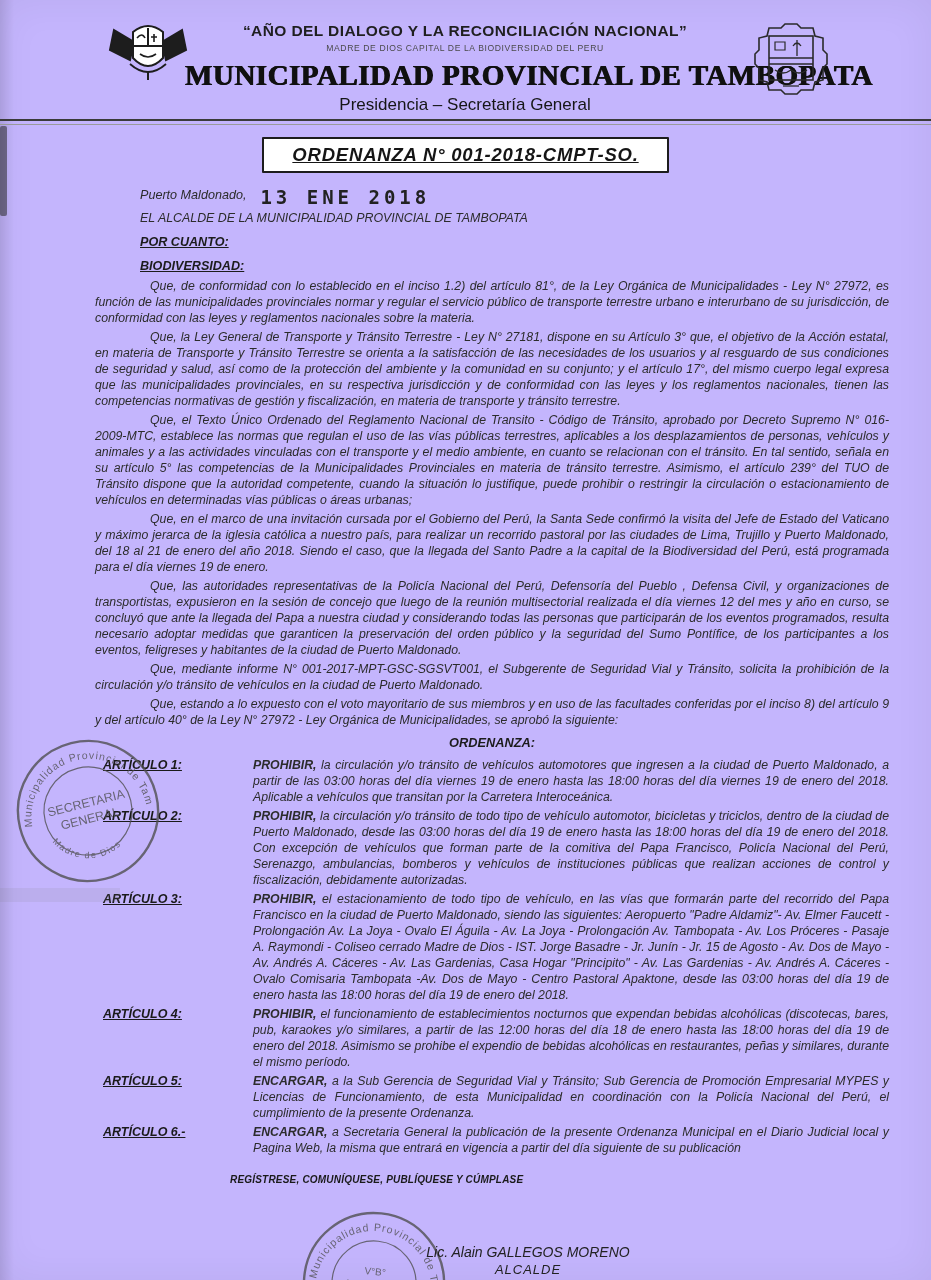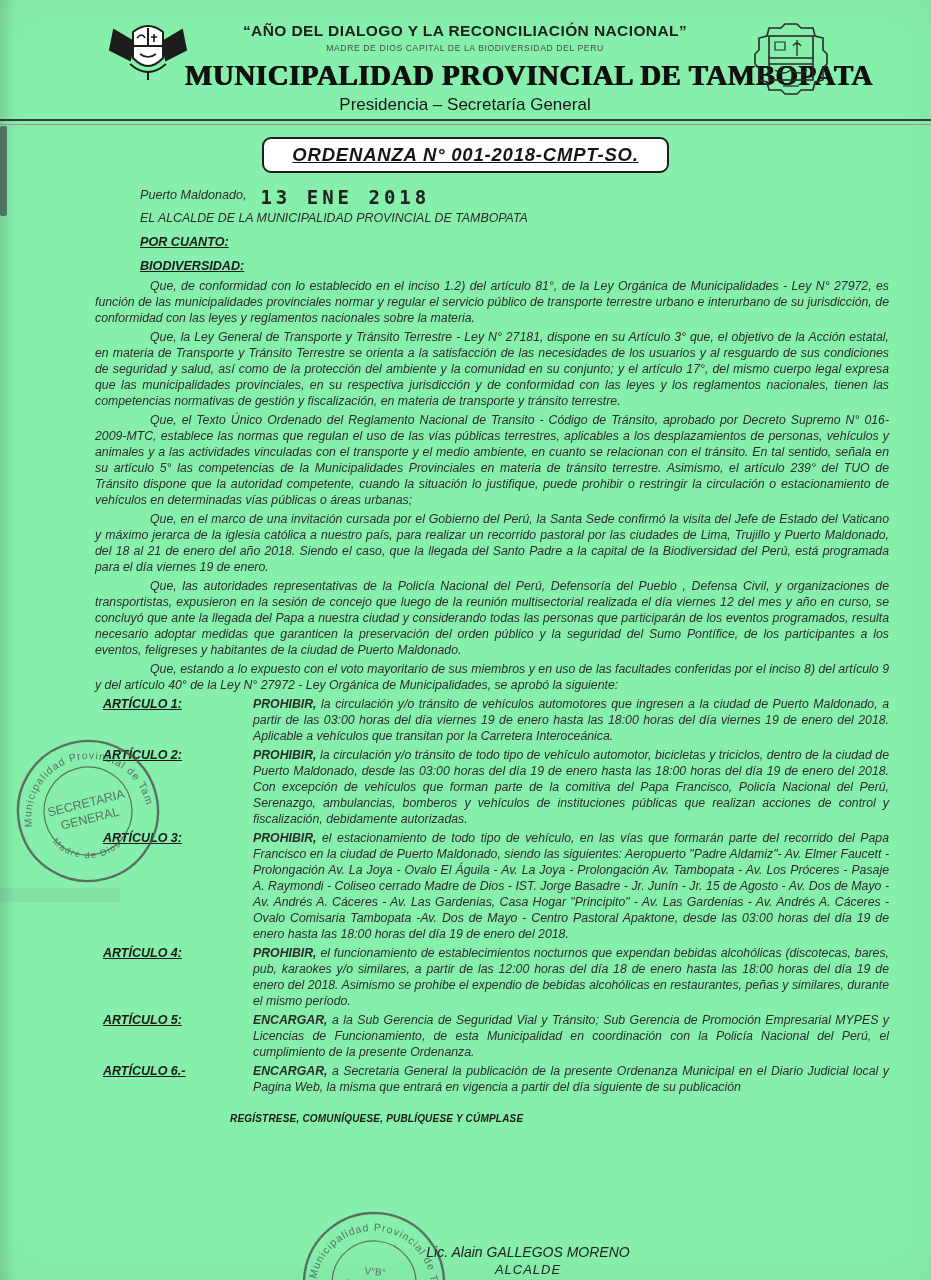--- a/index.html
+++ b/index.html
@@ -1,20 +1,20 @@
 <!DOCTYPE html>
 <html lang="es"><head>
 <meta charset="utf-8">
 <style>
   html,body{margin:0;padding:0;background:#e8e8e6;}
   .page{
     position:relative;
     width:931px;height:1280px;
     margin:0 auto;
-    background:#86efac;
+    background:#c4b5fd;
     overflow:hidden;
     font-family:"Liberation Sans",sans-serif;
     color:#2e2e2e;
     box-shadow:inset 0 0 40px rgba(0,0,0,.06);
   }
   
   .scan-edge{position:absolute;left:0;top:126px;width:7px;height:90px;background:#2c2c2c;opacity:.55;border-radius:2px;}
   .scan-shade{position:absolute;left:0;top:0;width:14px;height:100%;background:linear-gradient(90deg,rgba(0,0,0,.10),rgba(0,0,0,0));}
   .scan-band{position:absolute;left:0;top:888px;width:120px;height:14px;background:rgba(120,120,120,.12);}
 
@@ -31,21 +31,21 @@
     margin-top:6px;white-space:nowrap;
     text-shadow:.6px 0 #101010, -.4px 0 #2a2a2a;
   }
   .office{font-size:17px;color:#161616;margin-top:3px;}
   .rule{position:absolute;left:0;right:0;top:119px;height:2.4px;background:#3a3a3a;}
   .rule2{position:absolute;left:0;right:0;top:124px;height:1px;background:#9a9a9a;}
 
   
   .title-wrap{text-align:center;margin-top:14px;}
   .title-box{
-    display:inline-block;border:2.2px solid #1d1d1d;border-radius:9px;
+    display:inline-block;border:2.2px solid #1d1d1d;border-radius:1px;
     padding:5px 28px;background:#fff;
   }
   .title-box span{
     font-style:italic;font-weight:bold;font-size:18.5px;letter-spacing:.8px;
     text-decoration:underline;color:#151515;white-space:nowrap;
   }
 
   
   .doc-body{
     margin:14px 42px 0 95px;
@@ -153,22 +153,24 @@
     <div class="issuer">EL ALCALDE DE LA MUNICIPALIDAD PROVINCIAL DE TAMBOPATA</div>
 
     <div class="h-underline">POR CUANTO:</div>
 
     <div class="h-underline">BIODIVERSIDAD:</div>
     <p class="cpara">Que, de conformidad con lo establecido en el inciso 1.2) del artículo 81°, de la Ley Orgánica de Municipalidades - Ley N° 27972, es función de las municipalidades provinciales normar y regular el servicio público de transporte terrestre urbano e interurbano de su jurisdicción, de conformidad con las leyes y reglamentos nacionales sobre la materia.</p>
     <p class="cpara">Que, la Ley General de Transporte y Tránsito Terrestre - Ley N° 27181, dispone en su Artículo 3° que, el objetivo de la Acción estatal, en materia de Transporte y Tránsito Terrestre se orienta a la satisfacción de las necesidades de los usuarios y al resguardo de sus condiciones de seguridad y salud, así como de la protección del ambiente y la comunidad en su conjunto; y el artículo 17°, del mismo cuerpo legal expresa que las municipalidades provinciales, en su respectiva jurisdicción y de conformidad con las leyes y los reglamentos nacionales, tienen las competencias normativas de gestión y fiscalización, en materia de transporte y tránsito terrestre.</p>
     <p class="cpara">Que, el Texto Único Ordenado del Reglamento Nacional de Transito - Código de Tránsito, aprobado por Decreto Supremo N° 016-2009-MTC, establece las normas que regulan el uso de las vías públicas terrestres, aplicables a los desplazamientos de personas, vehículos y animales y a las actividades vinculadas con el transporte y el medio ambiente, en cuanto se relacionan con el tránsito. En tal sentido, señala en su artículo 5° las competencias de la Municipalidades Provinciales en materia de tránsito terrestre. Asimismo, el artículo 239° del TUO de Tránsito dispone que la autoridad competente, cuando la situación lo justifique, puede prohibir o restringir la circulación o estacionamiento de vehículos en determinadas vías públicas o áreas urbanas;</p>
     <p class="cpara">Que, en el marco de una invitación cursada por el Gobierno del Perú, la Santa Sede confirmó la visita del Jefe de Estado del Vaticano y máximo jerarca de la iglesia católica a nuestro país, para realizar un recorrido pastoral por las ciudades de Lima, Trujillo y Puerto Maldonado, del 18 al 21 de enero del año 2018. Siendo el caso, que la llegada del Santo Padre a la capital de la Biodiversidad del Perú, está programada para el día viernes 19 de enero.</p>
     <p class="cpara">Que, las autoridades representativas de la Policía Nacional del Perú, Defensoría del Pueblo , Defensa Civil, y organizaciones de transportistas, expusieron en la sesión de concejo que luego de la reunión multisectorial realizada el día viernes 12 del mes y año en curso, se concluyó que ante la llegada del Papa a nuestra ciudad y considerando todas las personas que participarán de los eventos programados, resulta necesario adoptar medidas que garanticen la preservación del orden público y la seguridad del Sumo Pontífice, de los participantes a los eventos, feligreses y habitantes de la ciudad de Puerto Maldonado.</p>
+    <p class="cpara">Que, mediante informe N° 001-2017-MPT-GSC-SGSVT001, el Subgerente de Seguridad Vial y Tránsito, solicita la prohibición de la circulación y/o tránsito de vehículos en la ciudad de Puerto Maldonado.</p>
     <p class="cpara">Que, estando a lo expuesto con el voto mayoritario de sus miembros y en uso de las facultades conferidas por el inciso 8) del artículo 9 y del artículo 40° de la Ley N° 27972 - Ley Orgánica de Municipalidades, se aprobó la siguiente:</p>
 
+    <div class="ordenanza-heading">ORDENANZA:</div>
 
     <div class="article">
       <span class="label">ARTÍCULO 1:</span>
       <div class="atext"><span class="verb">PROHIBIR,</span> <span>la circulación y/o tránsito de vehículos automotores que ingresen a la ciudad de Puerto Maldonado, a partir de las 03:00 horas del día viernes 19 de enero hasta las 18:00 horas del día viernes 19 de enero del 2018. Aplicable a vehículos que transitan por la Carretera Interoceánica.</span></div>
     </div>
     <div class="article">
       <span class="label">ARTÍCULO 2:</span>
       <div class="atext"><span class="verb">PROHIBIR,</span> <span>la circulación y/o tránsito de todo tipo de vehículo automotor, bicicletas y triciclos, dentro de la ciudad de Puerto Maldonado, desde las 03:00 horas del día 19 de enero hasta las 18:00 horas del día 19 de enero del 2018. Con excepción de vehículos que forman parte de la comitiva del Papa Francisco, Policía Nacional del Perú, Serenazgo, ambulancias, bomberos y vehículos de instituciones públicas que realizan acciones de control y fiscalización, debidamente autorizadas.</span></div>
     </div>
     <div class="article">

